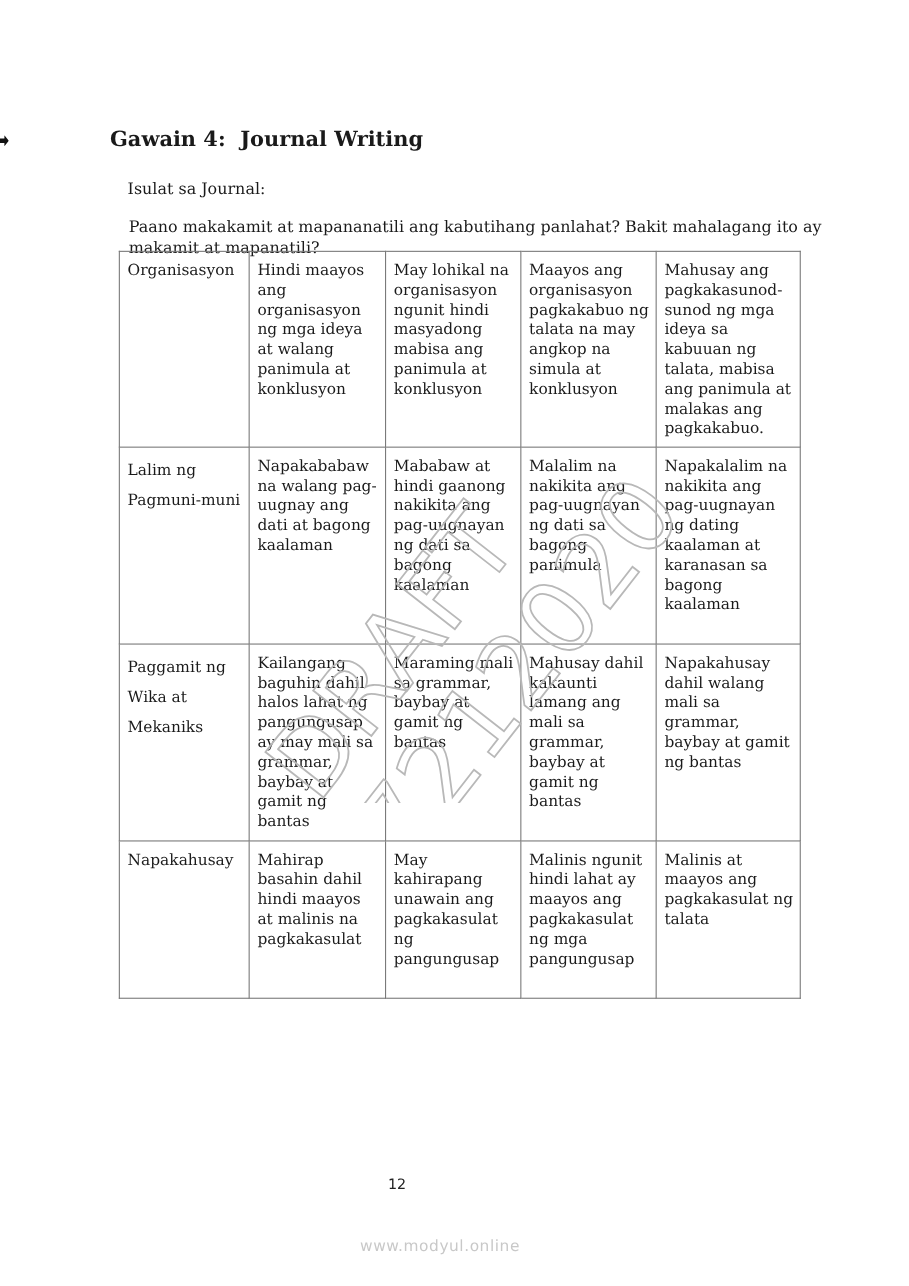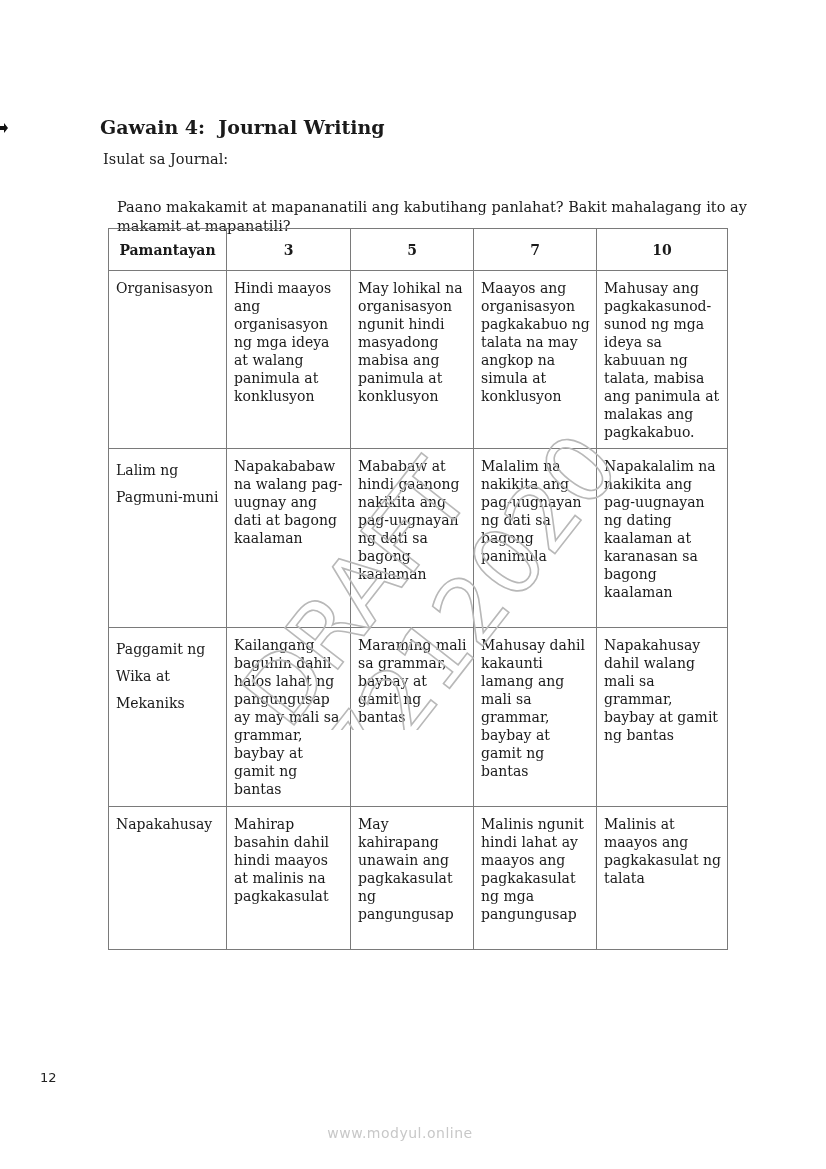--- a/index.html
+++ b/index.html
@@ -1,35 +1,35 @@
 <!DOCTYPE html>
 <html><head>
   <meta charset="utf-8">
   <style>
     html, body { margin: 0; padding: 0; background: #ffffff; }
     body { width: 826px; height: 1169px; position: relative; overflow: hidden;
            font-family: "DejaVu Serif", "Liberation Serif", serif; color: #1a1a1a; }
     .arrow { position: absolute; left: 0; top: 123px; width: 8px; height: 10px; }
     .title { position: absolute; left: 100px; top: 116px; font-size: 19px; font-weight: bold;
              margin: 0; letter-spacing: 0px; white-space: pre; }
-    .p1 { position: absolute; left: 100px; top: 148px; font-size: 14.5px; margin: 3px; }
+    .p1 { position: absolute; left: 100px; top: 148px; font-size: 14.5px; margin: 16px; }
     .p2 { position: absolute; left: 100px; top: 181px; width: 640px; font-size: 14.5px;
           line-height: 19px; margin: 17px; }
     table.rubric { position: absolute; left: 108px; top: 228px; border-collapse: collapse;
                    font-size: 14px; line-height: 18px; }
     table.rubric td, table.rubric th { border: 1px solid #7a7a7a; vertical-align: top;
                    padding: 8px 6px 6px 7px; text-align: left; font-weight: normal; }
     table.rubric th { font-weight: bold; text-align: center; vertical-align: middle; height: 29px; padding: 6px; }
     table.rubric th.first { text-align: center; }
     col.c0 { width: 118px; } col.c1 { width: 124px; } col.c2 { width: 123px; }
     col.c3 { width: 123px; } col.c4 { width: 131px; }
     tr.r1 td { height: 163px; } tr.r2 td { height: 164px; } tr.r3 td { height: 164px; } tr.r4 td { height: 128px; }
     td.crit { line-height: 27px; text-align: justify; text-align-last: left; margin-top: 12px; }
-    .page-num { position: absolute; left: 0; width: 722px; top: 1070px; 
-                font-family: "DejaVu Sans", sans-serif; font-size: 13px; color: #222; padding-left: 40px; }
+    .page-num { position: absolute; left: 0; width: 722px; top: 1070px; text-align: center;
+                font-family: "DejaVu Sans", sans-serif; font-size: 13px; color: #222; }
     .footer-url { position: absolute; left: 0; width: 800px; top: 1125px; text-align: center;
                   font-family: "DejaVu Sans", sans-serif; font-size: 14px; color: #c8c8c8; letter-spacing: 0.5px; }
     .watermark { position: absolute; left: 220px; top: 430px; width: 400px; height: 300px; pointer-events: none; }
   </style>
 </head>
 <body>
 
 <svg class="arrow" viewBox="0 0 8 10">
   <polygon points="0,3 4,3 4,0 8,5 4,10 4,7 0,7" fill="#111"></polygon>
 </svg>
@@ -40,27 +40,20 @@
 
 <table class="rubric">
   <colgroup>
       <col class="c0">
       <col class="c1">
       <col class="c2">
       <col class="c3">
       <col class="c4">
     </colgroup>
   <tbody>
-      <tr>
-    <th class="first">Pamantayan</th>
-    <th>3</th>
-    <th>5</th>
-    <th>7</th>
-    <th>10</th>
-  </tr>
   <tr class="r1">
     <td>Organisasyon</td>
     <td>Hindi maayos ang organisasyon ng mga ideya at walang panimula at konklusyon</td>
     <td>May lohikal na organisasyon ngunit hindi masyadong mabisa ang panimula at konklusyon</td>
     <td>Maayos ang organisasyon pagkakabuo ng talata na may angkop na simula at konklusyon</td>
     <td>Mahusay ang pagkakasunod-sunod ng mga ideya sa kabuuan ng talata, mabisa ang panimula at malakas ang pagkakabuo.</td>
   </tr>
   <tr class="r2">
     <td class="crit">Lalim ng Pagmuni-muni</td>
     <td>Napakababaw na walang pag-uugnay ang dati at bagong kaalaman</td>

